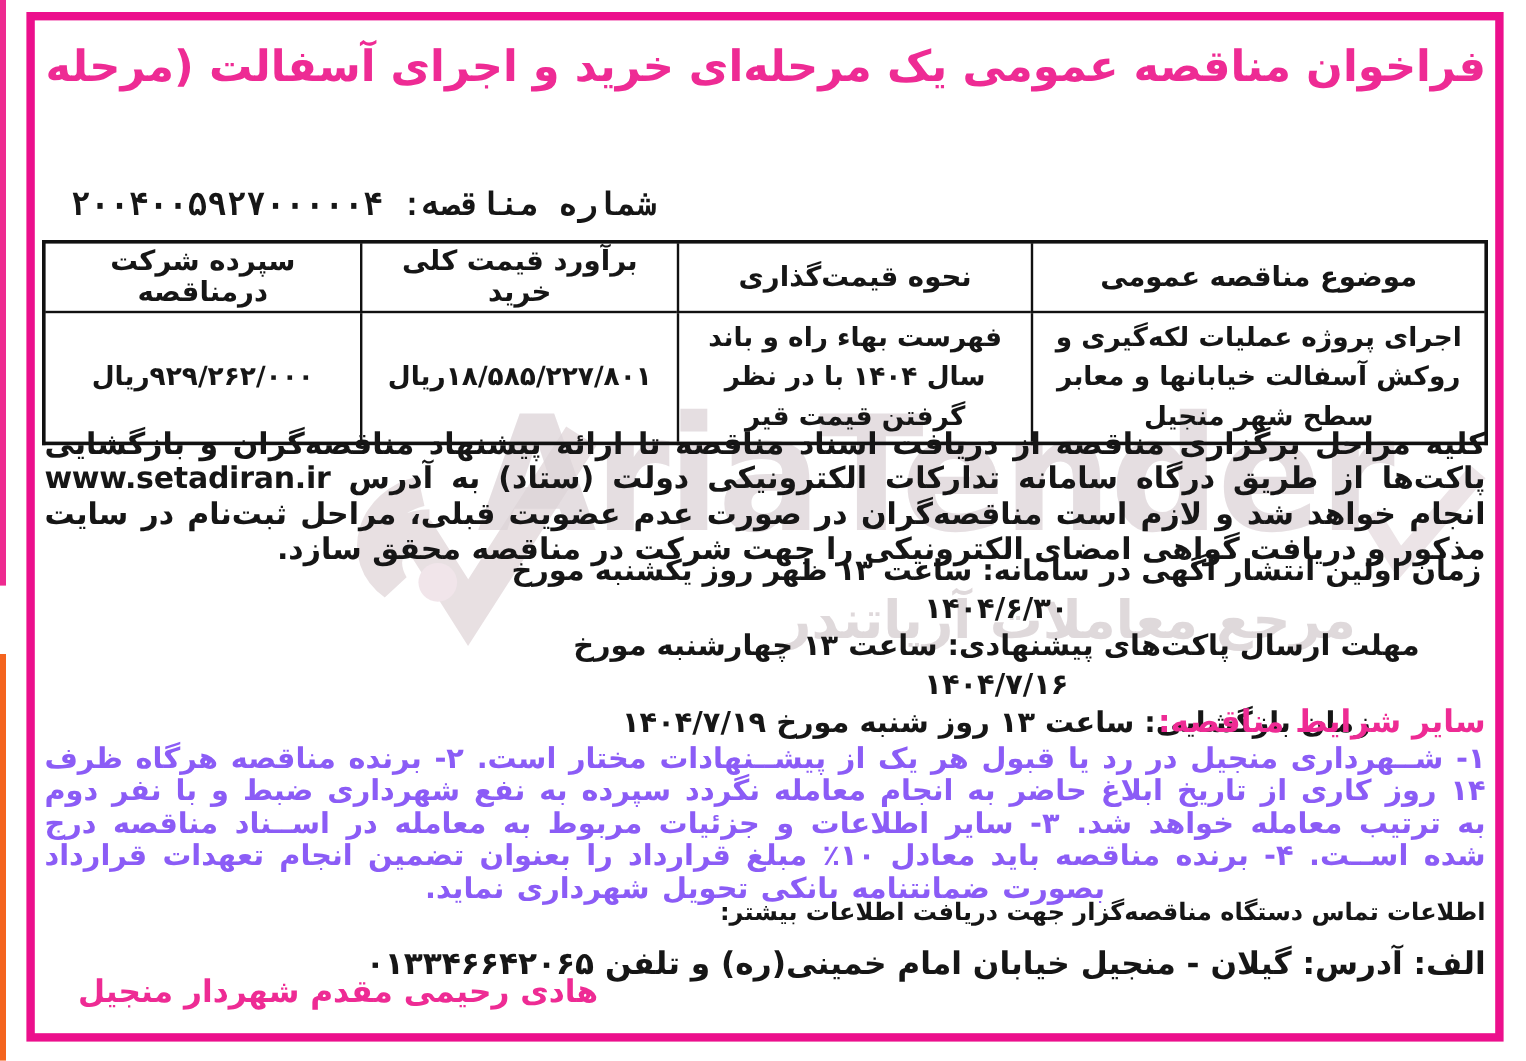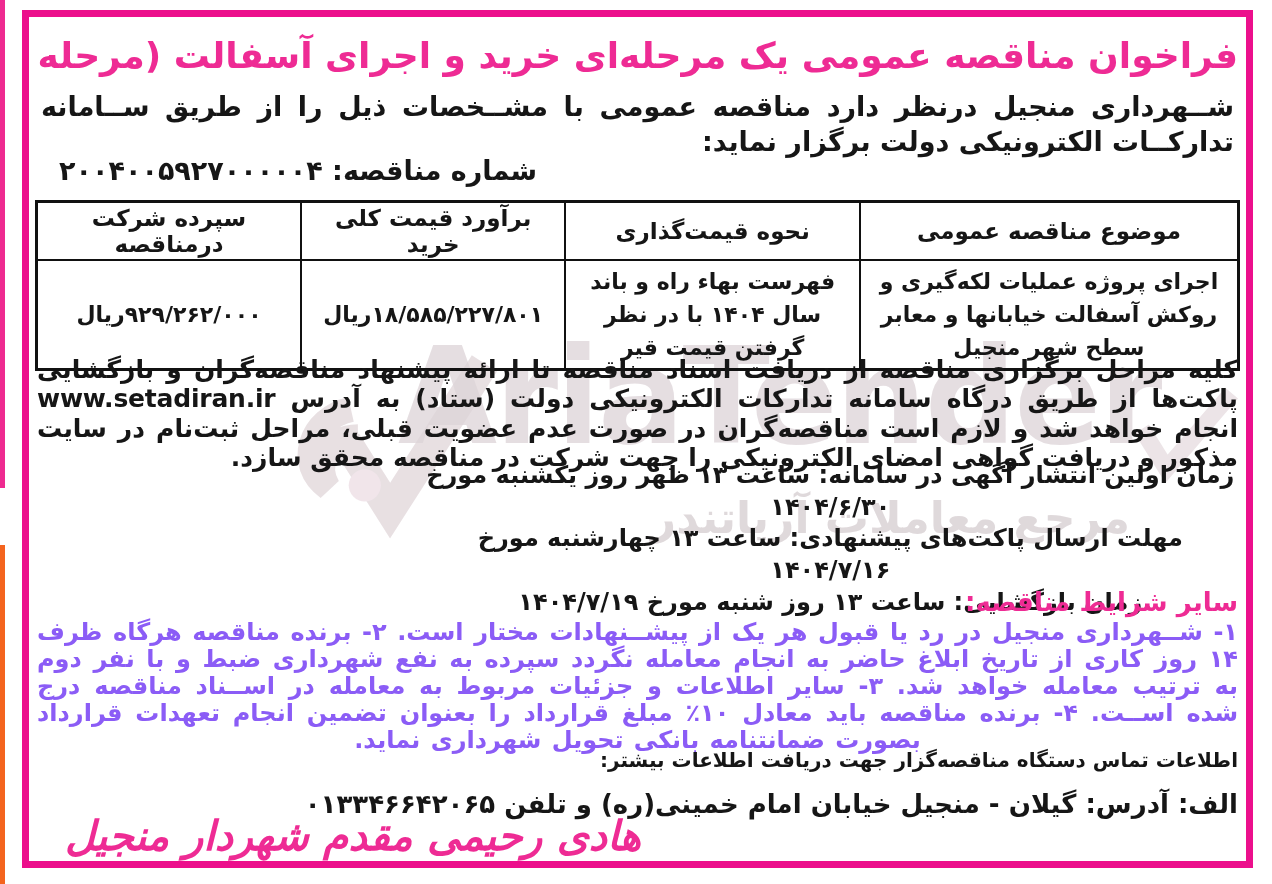--- a/index.html
+++ b/index.html
@@ -40,21 +40,21 @@
 
   .title{
     top:16px;text-align:center;color:#ee2b94;
     font-size:36px;line-height:1.25;white-space:nowrap;overflow:hidden;
   }
   .intro{
     top:72px;font-size:27px;line-height:1.3;text-align:justify;
     padding:0 4px;
   }
   .tender-no{
-    top:138px;font-size:27px;text-align:left;padding-left:22px;
+    top:138px;font-size:27px;text-align:left;padding-left:22px;font-family:Liberation Mono, monospace;
   }
 
   table.tender{
     position:absolute;top:183px;left:6px;right:6px;width:calc(100% - 12px);
     border-collapse:collapse;table-layout:fixed;
   }
   table.tender th,table.tender td{
     border:2.5px solid #111;text-align:center;vertical-align:middle;
     background:transparent;
   }
@@ -76,21 +76,21 @@
     top:570px;color:#ee2b94;font-size:26px;text-align:right;
   }
   .other-text{
     top:602px;color:#8b5cf6;font-size:24px;line-height:1.13;
     text-align:justify;text-align-last:center;letter-spacing:-0.3px;
     word-spacing:2px;
   }
   .contact-heading{top:731px;font-size:20px;}
   .contact-line{top:772px;font-size:26px;}
   .signature{
-    top:795px;color:#ee2b94;font-size:41px;text-align:left;padding-left:28px;font-style:italic;
+    top:795px;color:#ee2b94;font-size:26px;text-align:left;padding-left:28px;
   }
 </style>
 </head>
 <body>
 
 <div class="edge-strip pink"></div>
 <div class="edge-strip orange"></div>
 
 <div class="watermark">
   <span class="wm-logo">
@@ -106,21 +106,20 @@
       <path d="M20 55 L 45 85 L 90 15" stroke="#e6dcdf" stroke-width="14" fill="none"></path>
     </svg>
   </span>
   <span class="wm-fa">مرجع معاملات آریاتندر</span>
 </div>
 
 <div class="frame">
 
   <div class="sec title">فراخوان مناقصه عمومی یک مرحله‌ای خرید و اجرای آسفالت (مرحله اول) نوبت دوم</div>
 
-  <div class="sec intro">شــهرداری منجیل درنظر دارد مناقصه عمومی با مشــخصات ذیل را از طریق ســامانه تدارکــات الکترونیکی دولت برگزار نماید:</div>
 
   <div class="sec tender-no">
     <span>شماره مناقصه:</span>
     <span>۲۰۰۴۰۰۵۹۲۷۰۰۰۰۰۴</span>
   </div>
 
   <table class="tender" dir="rtl">
     <colgroup>
       <col class="col-subject">
         <col class="col-pricing">

